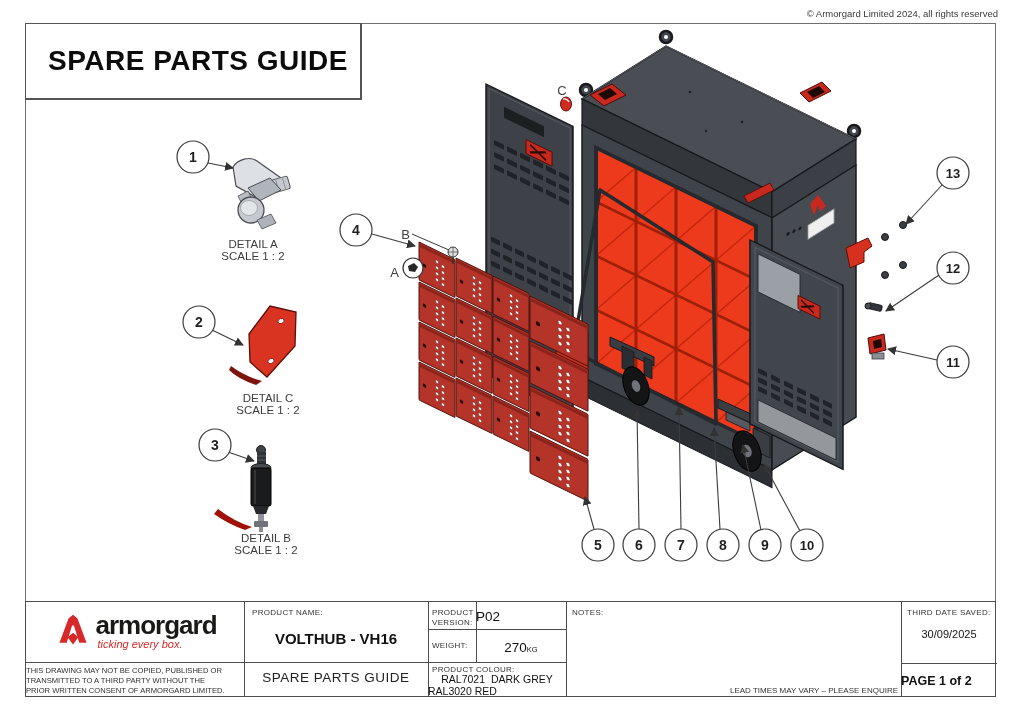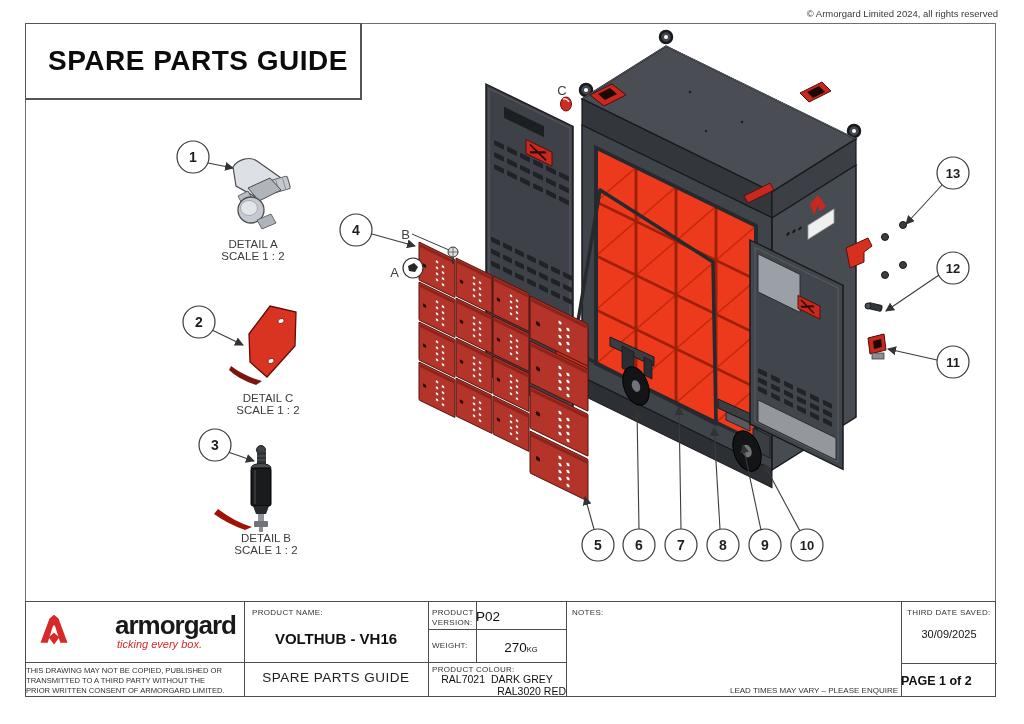--- a/index.html
+++ b/index.html
@@ -15,36 +15,36 @@
   svg text{font-family:"Liberation Sans",sans-serif;}
   .balloon-num{font-size:14px;font-weight:bold;fill:#1e1e1e;}
   .balloon-num2{font-size:13px;font-weight:bold;fill:#1e1e1e;}
   .detail-label{font-size:11.5px;fill:#3c3c3c;}
   .view-label{font-size:13px;fill:#3f3f3f;}
   
   .tblock{position:absolute;left:25px;top:601px;width:971px;height:96px;background:#fff;
         border:1px solid #4d4d4d;box-sizing:border-box;}
   .vline,.hline{position:absolute;background:#4d4d4d;}
   .cell-label{position:absolute;font-size:8px;letter-spacing:.3px;color:#333;}
-  .logo-wrap{position:absolute;left:10px;top:2px;width:200px;height:54px;display:flex;align-items:center;justify-content:space-between;gap:4px;}
+  .logo-wrap{position:absolute;left:10px;top:2px;width:200px;height:54px;display:flex;align-items:center;justify-content:center;gap:4px;}
   .logo-text{display:flex;flex-direction:column;line-height:1;}
   .logo-brand{font-size:26px;font-weight:800;letter-spacing:-1px;color:#191917;}
   .logo-tag{font-size:11px;color:#d7282a;margin-top:1px;padding-left:2px;font-style:italic;}
   .disclaimer{position:absolute;left:0;top:64px;width:218px;text-align:left;font-size:7.6px;line-height:1.3;color:#2e2e2e;}
   .pname-label{left:226px;top:6px;}
   .pname-value{position:absolute;left:218px;top:20px;width:184px;text-align:center;font-size:15px;font-weight:bold;color:#111;margin-top:8px;}
   .doctype{position:absolute;left:218px;top:68px;width:184px;text-align:center;font-size:13.5px;color:#222;letter-spacing:.5px;}
   .ver-label{left:406px;top:6px;width:44px;line-height:1.25;}
   .ver-value{position:absolute;left:450px;top:7px;width:90px;text-align:left;font-size:13.5px;color:#111;}
   .wt-label{left:406px;top:39px;}
   .wt-value{position:absolute;left:450px;top:38px;width:90px;text-align:center;font-size:13.5px;color:#111;}
   .wt-unit{font-size:7.5px;}
   .col-label{left:406px;top:63px;}
   .col-line1{position:absolute;left:402px;top:71px;width:138px;text-align:center;font-size:10.5px;color:#111;white-space:pre;}
-  .col-line2{position:absolute;left:402px;top:83px;width:138px;text-align:right;font-size:10.5px;color:#111;}
+  .col-line2{position:absolute;left:402px;top:83px;width:138px;text-align:left;font-size:10.5px;color:#111;}
   .notes-label{left:546px;top:6px;}
   .lead-note{position:absolute;left:546px;top:84px;width:326px;text-align:right;font-size:8px;color:#333;}
   .saved-label{left:881px;top:6px;}
   .saved-value{position:absolute;left:875px;top:26px;width:96px;text-align:center;font-size:11px;color:#111;}
   .page-label{position:absolute;left:875px;top:72px;width:96px;text-align:left;font-size:12.5px;font-weight:bold;color:#111;}
 </style>
 </head>
 <body>
 
 <div class="page">

